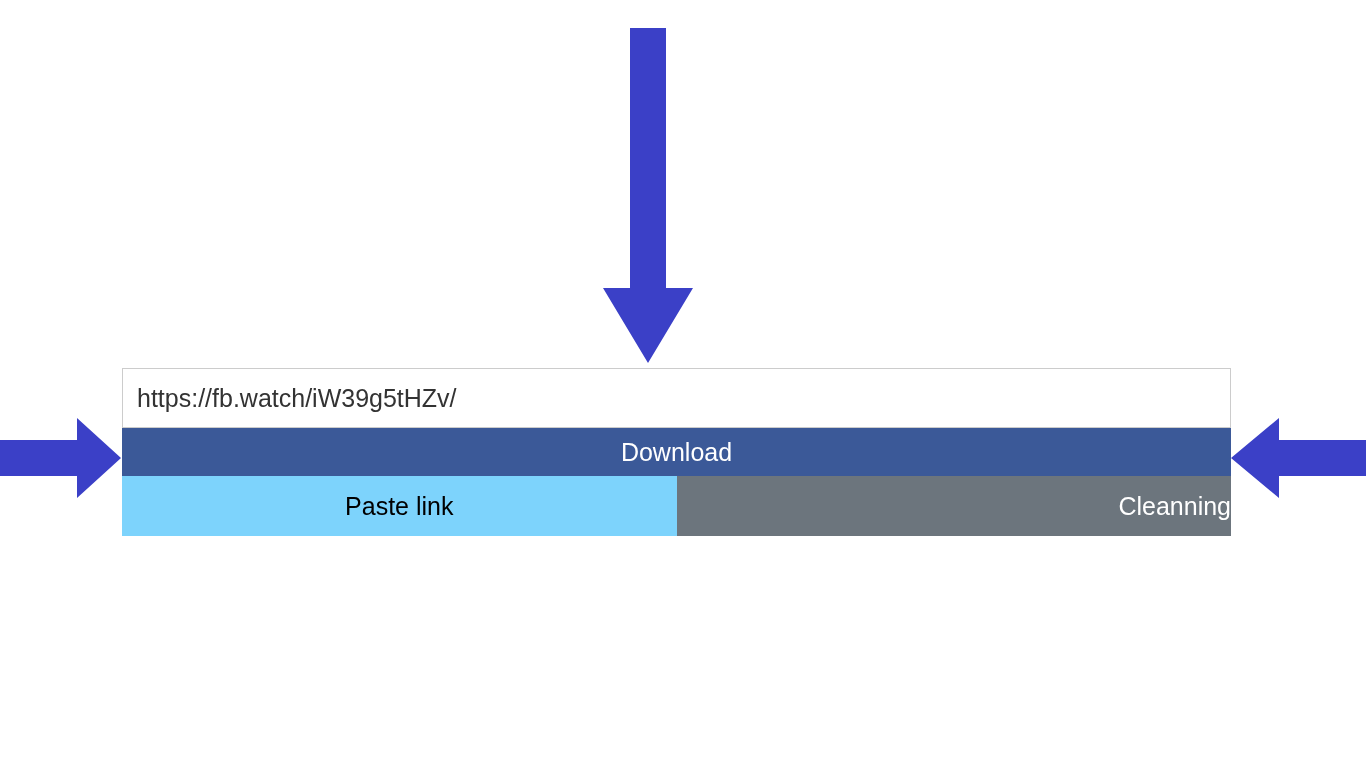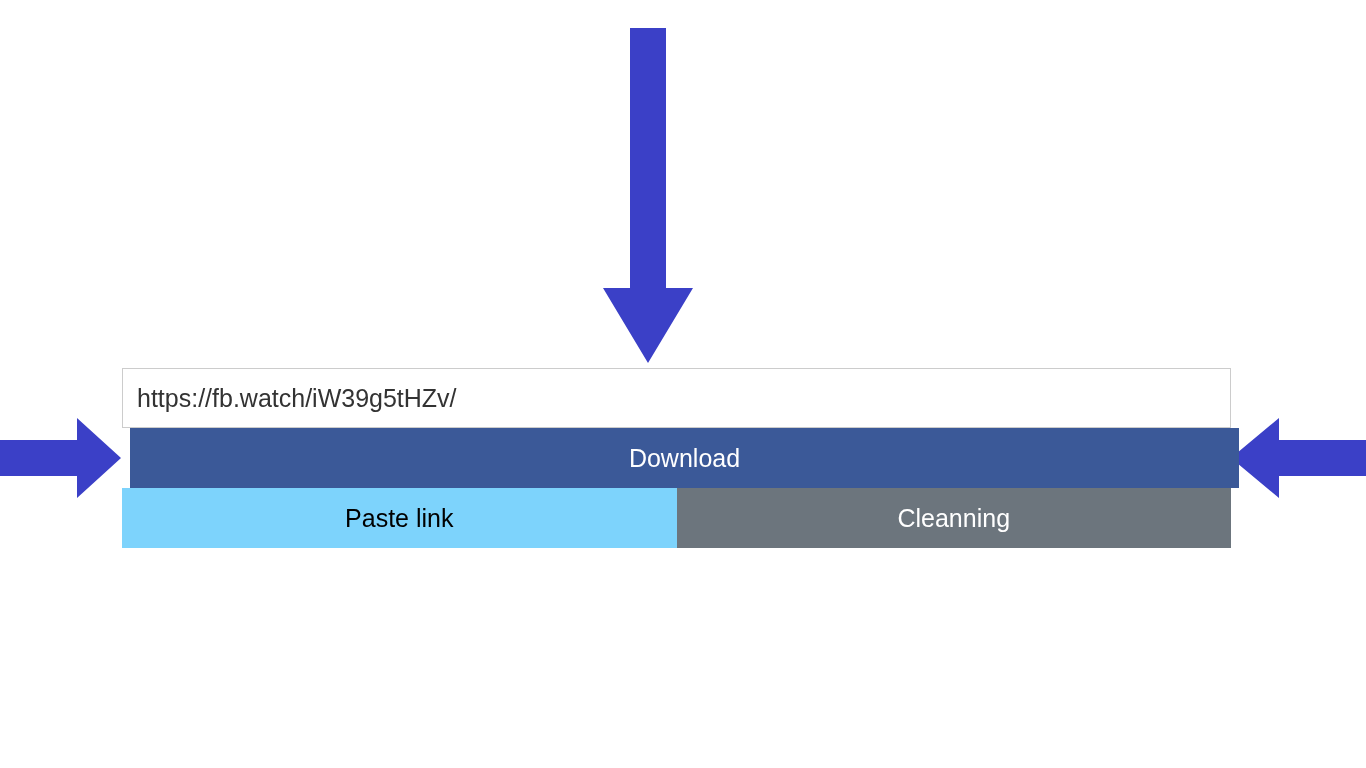--- a/index.html
+++ b/index.html
@@ -27,29 +27,28 @@
       border: 1px solid #ccc;
       padding: 0 14px;
       font-size: 25px;
       color: #333;
       background: #fff;
       outline: none;
       font-family: "Segoe UI", Arial, sans-serif;
     }
     .download-btn {
       width: 100%;
-      height: 60px;
+      height: 48px;
       background: #3b5998;
       color: #fff;
       border: none;
       font-size: 25px;
       cursor: pointer;
       font-family: "Segoe UI", Arial, sans-serif;
       display: block;
-      margin-left: 8px;
     }
     .button-row {
       display: flex;
       width: 100%;
     }
     .paste-btn {
       flex: 1;
       height: 60px;
       background: #7dd3fc;
       color: #000;
@@ -60,20 +59,21 @@
     }
     .clean-btn {
       flex: 1;
       height: 60px;
       background: #6c757d;
       color: #fff;
       border: none;
       font-size: 25px;
       cursor: pointer;
       font-family: "Segoe UI", Arial, sans-serif;
+      text-align: right;
     }
     .arrow {
       position: absolute;
       fill: #3b40c7;
     }
     .arrow-top {
       left: 603px;
       top: 28px;
       width: 90px;
       height: 335px;

